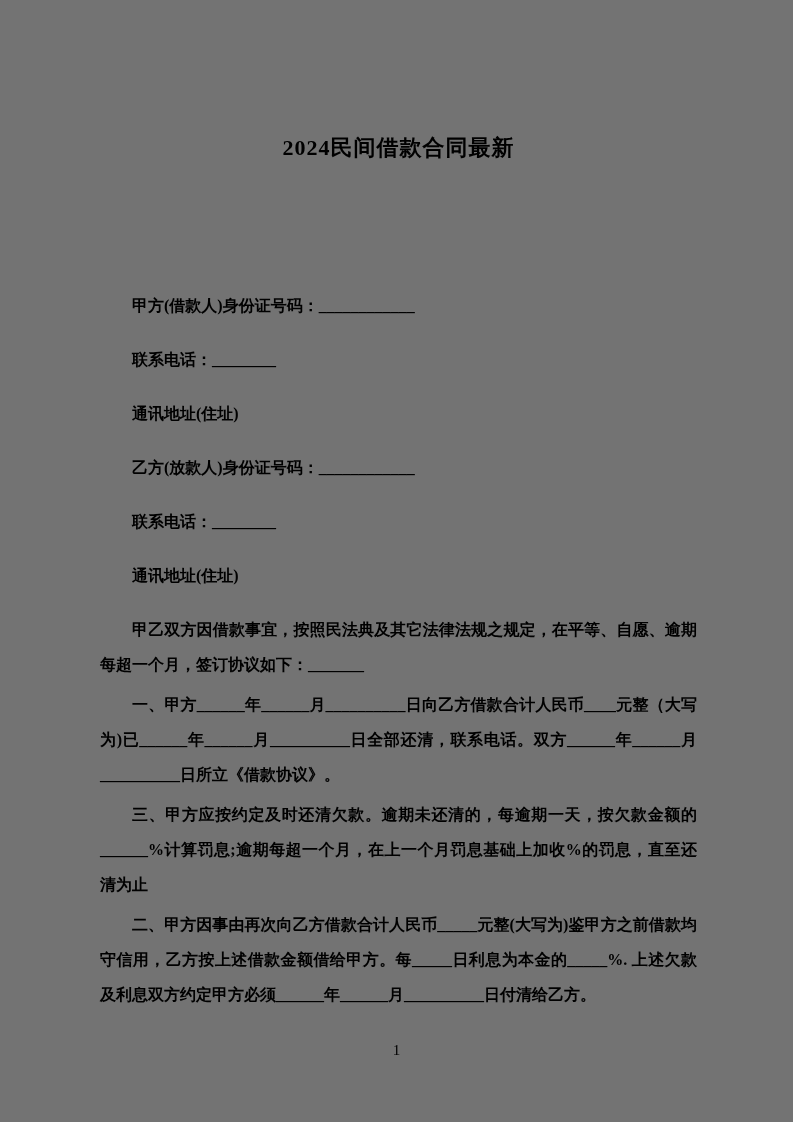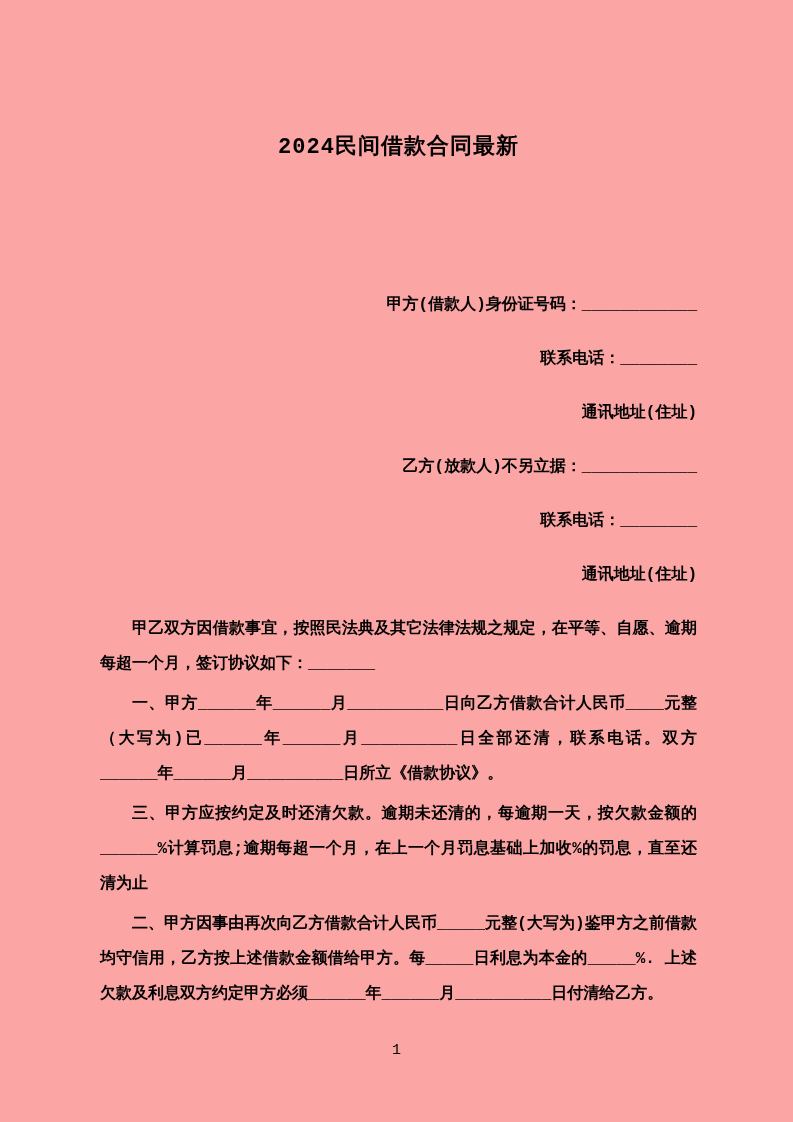--- a/index.html
+++ b/index.html
@@ -5,23 +5,23 @@
   * { box-sizing: border-box; }
   html, body {
     margin: 0;
     padding: 0;
     background: #ffffff;
   }
   .page {
     position: relative;
     width: 793px;
     height: 1122px;
-    background: #fca5a5;
+    background: #737373;
     color: #000000;
-    font-family: Liberation Mono, monospace;
+    font-family: Liberation Serif, serif;
     overflow: hidden;
   }
   .content {
     padding: 0 96px 0 100px;
   }
   .title {
     margin: 132px 0 0 0;
     font-size: 22px;
     line-height: 32px;
     font-weight: bold;
@@ -31,21 +31,20 @@
   p {
     margin: 0;
     font-size: 16px;
     line-height: 35px;
     font-weight: bold;
   }
   .info {
     text-indent: 2em;
     margin-bottom: 19px;
     white-space: nowrap;
-    text-align: right;
   }
   .info-first {
     margin-top: 124px;
   }
   .para {
     text-indent: 2em;
     text-align: justify;
     margin-bottom: 5px;
   }
   .footer {
@@ -62,21 +61,21 @@
 </head>
 <body>
 
 <div class="page">
   <div class="content">
     <h1 class="title">2024民间借款合同最新</h1>
 
     <p class="info info-first">甲方(借款人)身份证号码：____________</p>
     <p class="info">联系电话：________</p>
     <p class="info">通讯地址(住址)</p>
-    <p class="info">乙方(放款人)不另立据：____________</p>
+    <p class="info">乙方(放款人)身份证号码：____________</p>
     <p class="info">联系电话：________</p>
     <p class="info">通讯地址(住址)</p>
 
     <p class="para">甲乙双方因借款事宜，按照民法典及其它法律法规之规定，在平等、自愿、逾期每超一个月，签订协议如下：_______</p>
     <p class="para">一、甲方______年______月__________日向乙方借款合计人民币____元整（大写为)已______年______月__________日全部还清，联系电话。双方______年______月__________日所立《借款协议》。</p>
     <p class="para">三、甲方应按约定及时还清欠款。逾期未还清的，每逾期一天，按欠款金额的______%计算罚息;逾期每超一个月，在上一个月罚息基础上加收%的罚息，直至还清为止</p>
     <p class="para">二、甲方因事由再次向乙方借款合计人民币_____元整(大写为)鉴甲方之前借款均守信用，乙方按上述借款金额借给甲方。每_____日利息为本金的_____%. 上述欠款及利息双方约定甲方必须______年______月__________日付清给乙方。</p>
   </div>
 
   <div class="footer">1</div>

